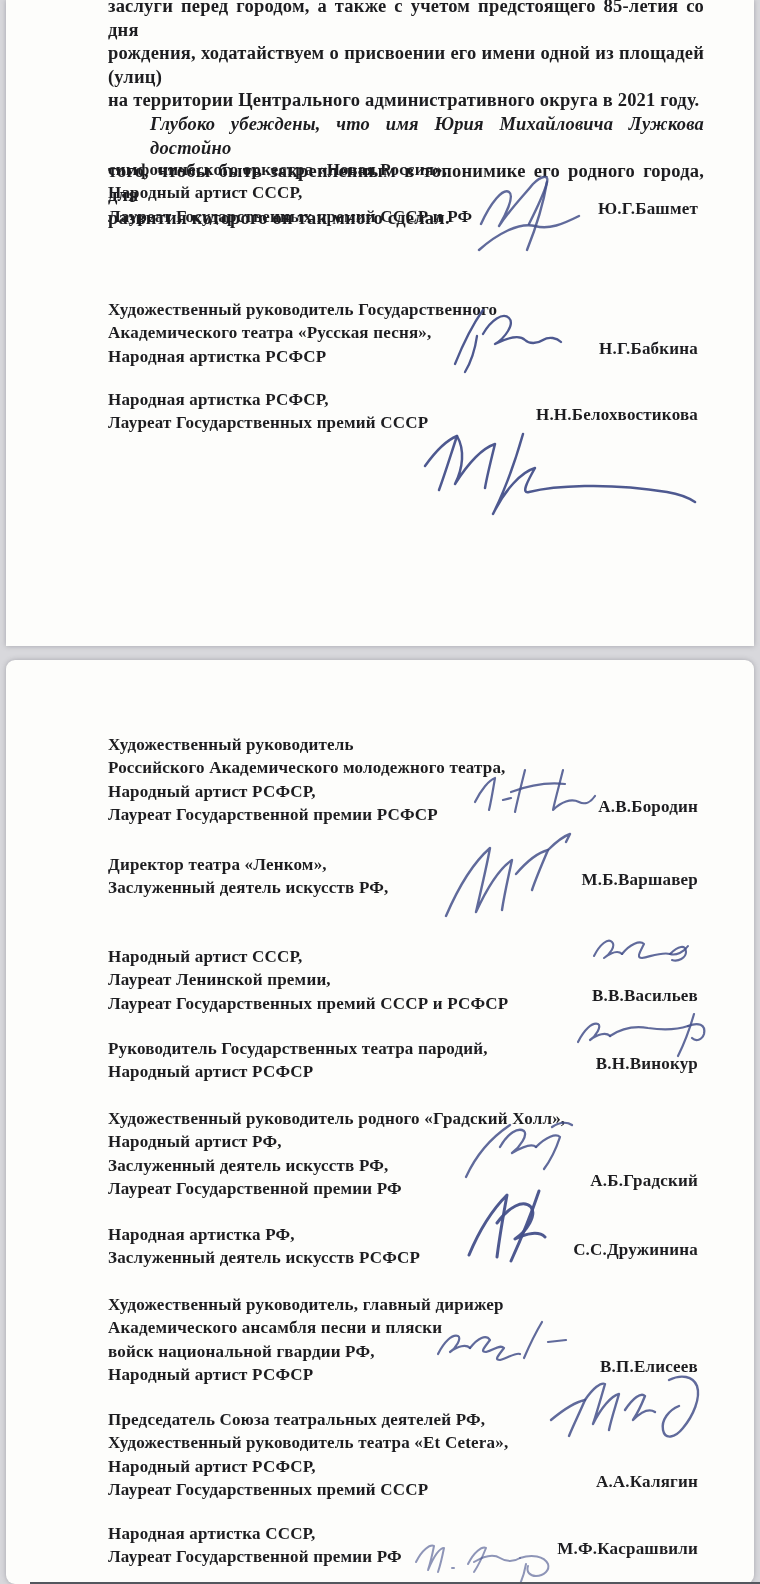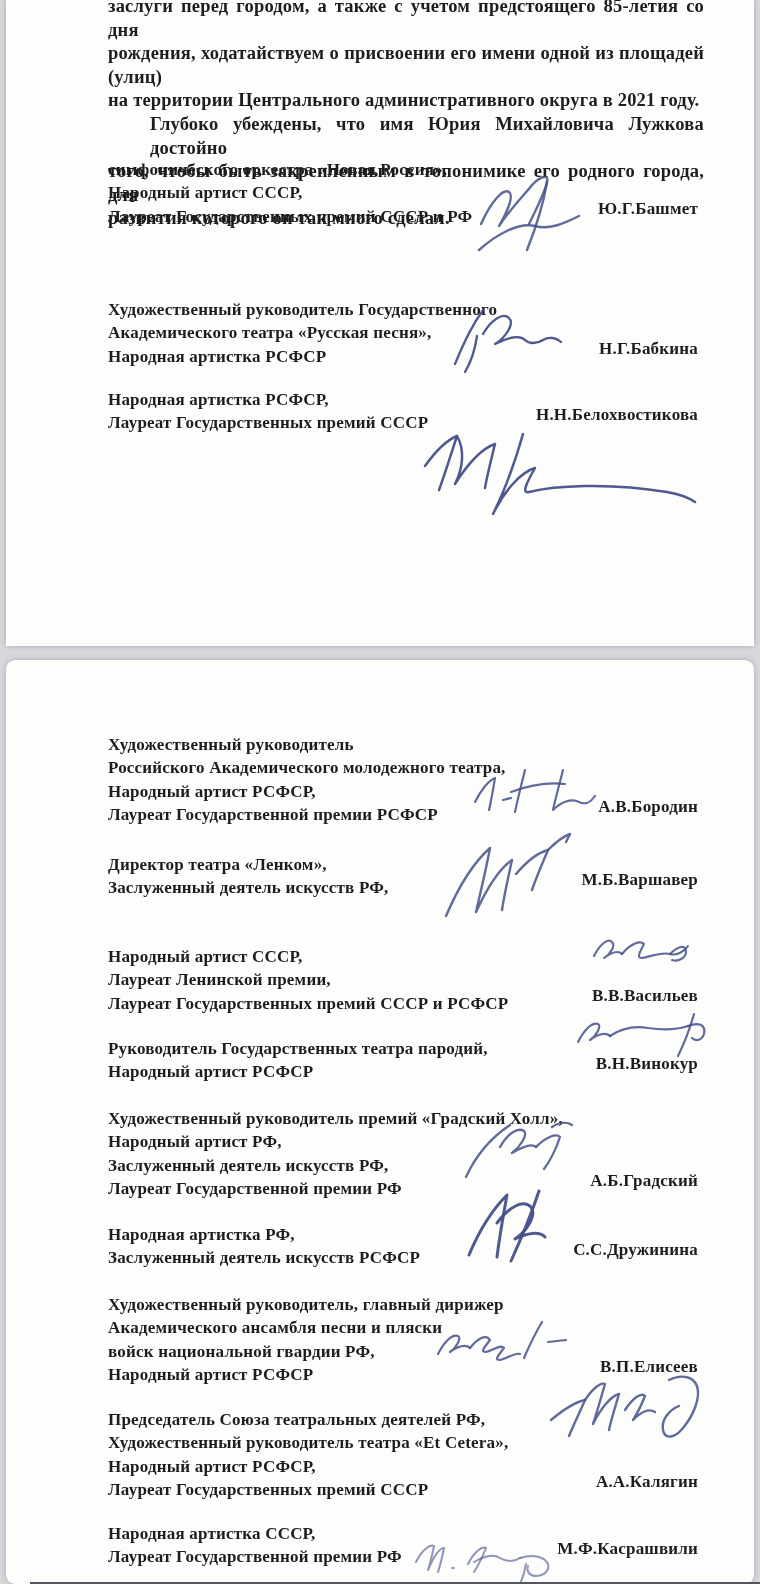--- a/index.html
+++ b/index.html
@@ -23,21 +23,21 @@
   }
   .page1{top:0;height:646px;}
   .page2{top:660px;height:924px;border-radius:9px;}
   .para{
     position:absolute;left:102px;right:50px;top:-5px;
     font-size:18.5px;line-height:23.6px;font-weight:bold;
     letter-spacing:.2px;
   }
   .pline{white-space:nowrap;}
   .pline.just{text-align:justify;text-align-last:justify;white-space:normal;}
-  .pline.indent{padding-left:42px;}
+  .pline.indent{padding-left:42px;font-style:italic;}
   .sig-block{
     position:absolute;left:102px;right:56px;
     font-size:17px;line-height:23.3px;font-weight:bold;
     letter-spacing:.2px;
   }
   .tline{white-space:nowrap;}
   .name{position:absolute;right:0;bottom:8px;white-space:nowrap;}
   .sig{position:absolute;pointer-events:none;}
   .sig path{
     fill:none;stroke:var(--ink);
@@ -152,21 +152,21 @@
       <span class="name">В.Н.Винокур</span>
     </div>
     <svg class="sig" style="left:560px;top:348px" width="155" height="52" viewBox="0 0 155 52">
       <path stroke-width="2.2" d="M12 34 C18 22 26 14 32 16 C36 18 30 28 24 32 C32 26 40 24 44 28"></path>
       <path stroke-width="2.2" d="M44 28 C56 20 70 18 82 20 C96 22 110 22 122 18"></path>
       <path stroke-width="2.2" d="M128 6 C124 20 118 36 112 48"></path>
       <path stroke-width="2.2" d="M122 18 C132 14 140 16 138 26 C136 32 130 34 126 30"></path>
     </svg>
 
     <div class="sig-block" style="top:447px">
-      <div class="tline">Художественный руководитель премий «Градский Холл»,</div>
+      <div class="tline">Художественный руководитель родного «Градский Холл»,</div>
       <div class="tline">Народный артист РФ,</div>
       <div class="tline">Заслуженный деятель искусств РФ,</div>
       <div class="tline">Лауреат Государственной премии РФ</div>
       <span class="name">А.Б.Градский</span>
     </div>
     <svg class="sig" style="left:450px;top:455px" width="130" height="70" viewBox="0 0 130 70">
       <path stroke-width="2.3" d="M10 62 C20 40 36 22 54 10"></path>
       <path stroke-width="2.3" d="M44 32 C52 18 62 12 68 16 C72 20 64 32 56 38 C66 32 76 28 80 32"></path>
       <path stroke-width="2.3" d="M80 32 C90 22 100 18 104 22 C100 34 94 46 88 54"></path>
       <path stroke-width="2.3" d="M96 12 C102 8 110 6 116 10"></path>

